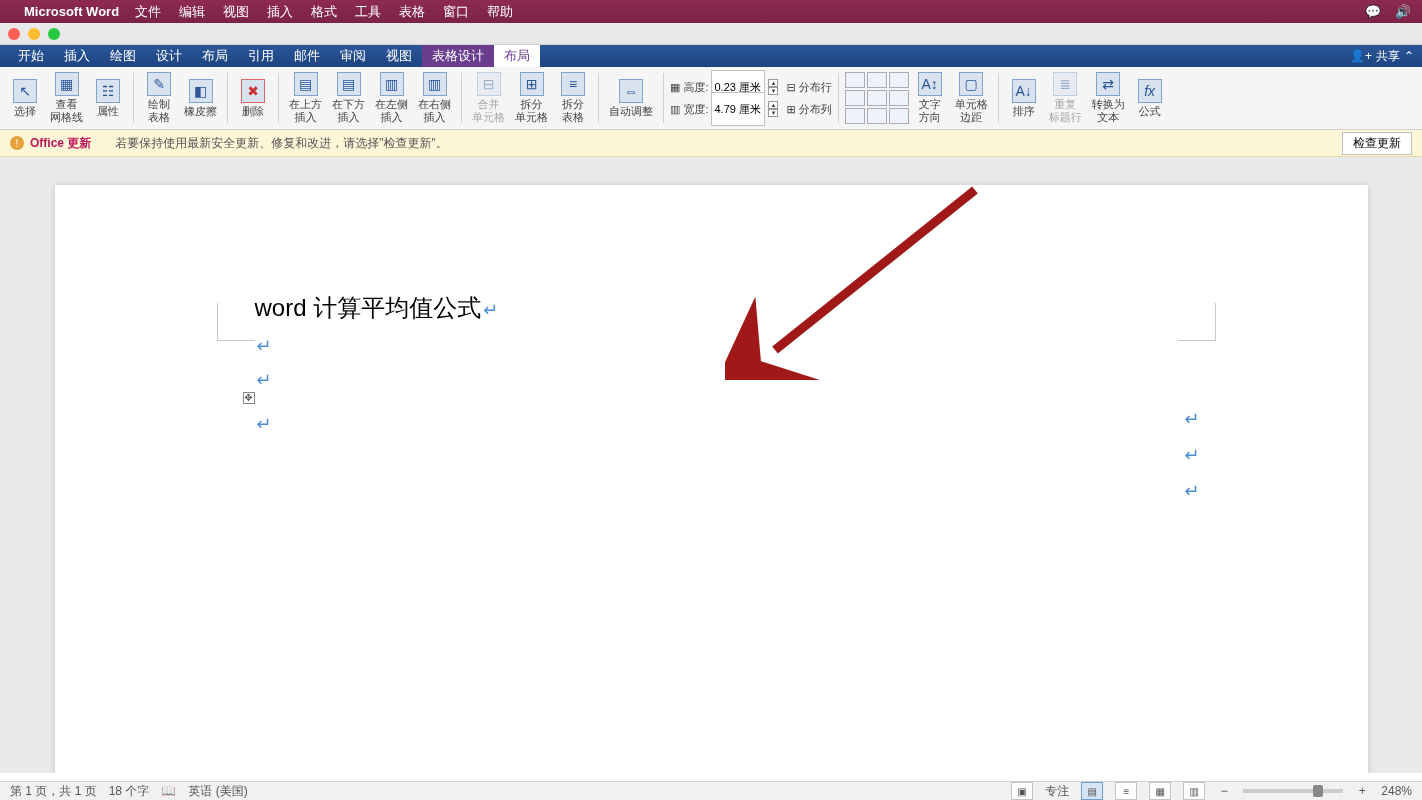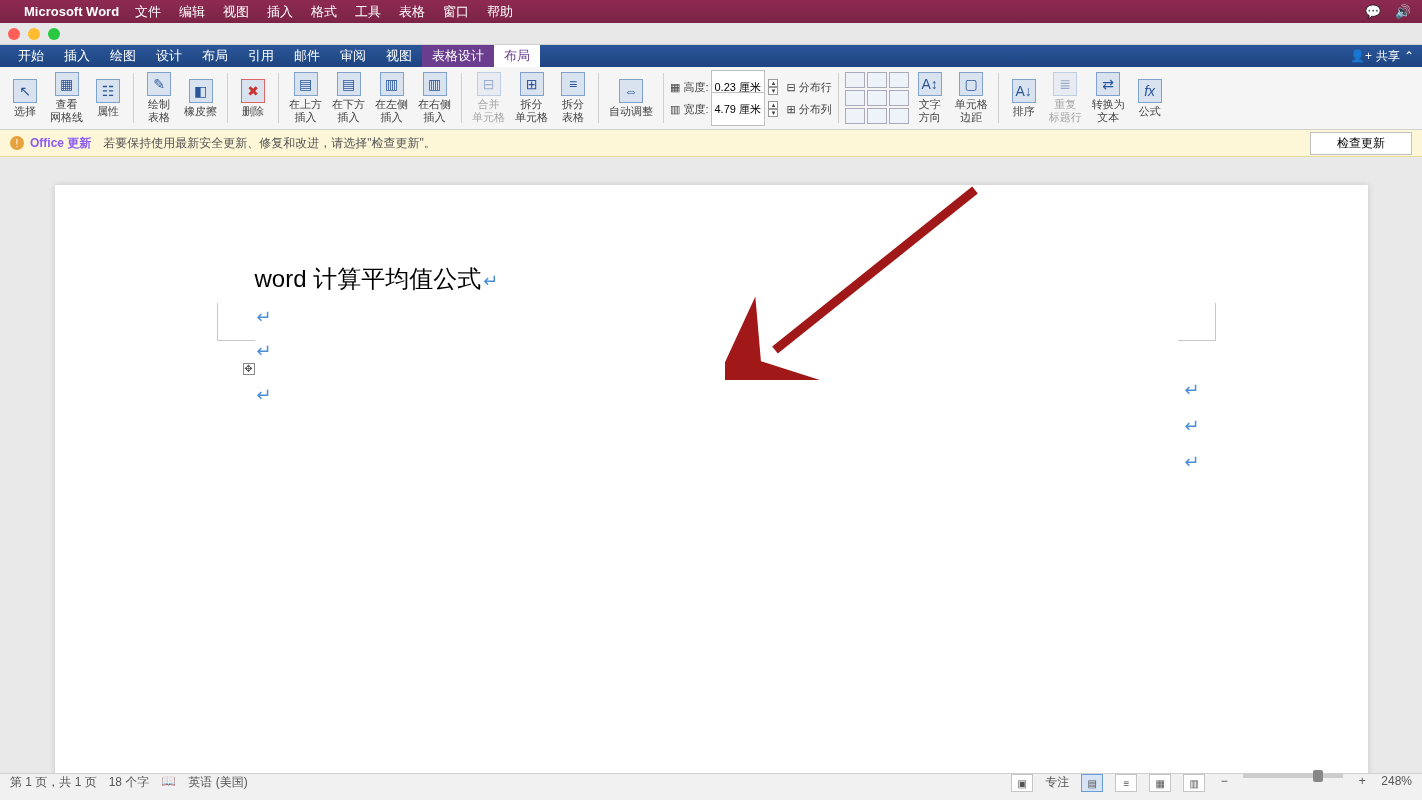--- a/index.html
+++ b/index.html
@@ -36,27 +36,27 @@
 .rrow input { width:54px; height:34px; font-size:11px; border:1px solid #c0c0c0; padding:0 2px;}
 .rrow .spin { display:flex; flex-direction:column; }
 .rrow .spin div{width:10px;height:8px;border:1px solid #999;font-size:6px;line-height:6px;text-align:center;background:#fff;}
 .align-grid { display:grid; grid-template-columns:repeat(3,20px); grid-template-rows:repeat(3,16px); gap:2px; }
 .align-grid div { border:1px solid #aab; background:#eef3fa; }
 .rbtn.disabled { opacity:0.45; }
 
 
 .update-bar { height: 27px; background:#fdf6d7; border-bottom:1px solid #e6dca0; display:flex; align-items:center; padding:0 10px; font-size:12px; color:#555; }
 .update-bar .warn { width:14px;height:14px;border-radius:50%;background:#e6a23c;color:#fff;font-size:10px;display:flex;align-items:center;justify-content:center;margin-right:6px;}
-.update-bar strong{color:#8b5cf6; margin-right:12px;}
-.update-bar .chk-btn{ margin-left:auto; border:1px solid #c0c0c0; background:#fff; padding:2px 26px; font-size:12px;}
+.update-bar strong{color:#be185d; margin-right:24px;}
+.update-bar .chk-btn{ margin-left:auto; border:1px solid #c0c0c0; background:#fff; padding:2px 10px; font-size:12px;}
 
 
 .doc-area { position:absolute; top:157px; left:0; right:0; bottom:27px; background:#e9e9e9; overflow:auto;}
 .page { width:1313px; min-height:900px; background:#fff; margin: 28px auto; position:relative; box-shadow:0 0 6px rgba(0,0,0,0.15);}
-.page-content { padding: 78px 200px 40px 200px; position:relative;}
+.page-content { padding: 107px 200px 40px 200px; position:relative;}
 .corner { position:absolute; width:38px; height:38px; }
 .corner.tl{ top:118px; left:162px; border-left:1px solid #c8c8c8; border-bottom:1px solid #c8c8c8;}
 .corner.tr{ top:118px; right:152px; border-right:1px solid #c8c8c8; border-bottom:1px solid #c8c8c8;}
 
 .doc-line { font-size:24px; color:#000; margin-bottom:6px; }
 .ret { color:#4a8fd6; font-size:18px; margin-left:2px; display:inline-block;}
 .ret::before{content:"↵";}
 .avg { font-size:26px; font-weight:700; }
 .avg .ul { text-decoration: underline wavy #d44; text-decoration-skip-ink: none;}
 
@@ -65,21 +65,21 @@
 table.doc-table { border-collapse:collapse; width:918px; }
 table.doc-table td { border:1px solid #000; height:35px; font-size:22px; padding:2px 10px; vertical-align:middle;}
 .cell-ret { color:#4a8fd6; font-size:16px; margin-left:2px;}
 .cell-ret::before{content:"↵";}
 .row-end { position:absolute; color:#4a8fd6; font-size:18px; }
 .cursor-caret{ display:inline-block; width:1px; height:22px; background:#000; vertical-align:middle; margin-left:0px;}
 
 .big-arrow { position:absolute; pointer-events:none; }
 
 
-.status-bar { position:absolute; bottom:0; left:0; right:0; height:27px; background:#f1f1f1; border-top:1px solid #d0d0d0; display:flex; font-size:12px; color:#555; padding:0 10px; gap:12px;}
+.status-bar { position:absolute; bottom:0; left:0; right:0; height:19px; background:#f1f1f1; border-top:1px solid #d0d0d0; display:flex; align-items:center; font-size:12px; color:#555; padding:0 10px; gap:12px;}
 .status-bar .sp{flex:1;}
 .status-bar .vbtn{ width:22px;height:18px;border:1px solid #c5c5c5;background:#fff;display:flex;align-items:center;justify-content:center;font-size:10px;}
 .status-bar .vbtn.active{background:#d6e4f5;border-color:#6a9edb;}
 .zoom-track{ width:100px;height:4px;background:#ccc;position:relative;}
 .zoom-thumb{position:absolute;top:-4px;left:70%;width:10px;height:12px;background:#888;border-radius:2px;}
 .zminus,.zplus{width:14px;text-align:center;}
 </style>
 </head>
 <body>
 

